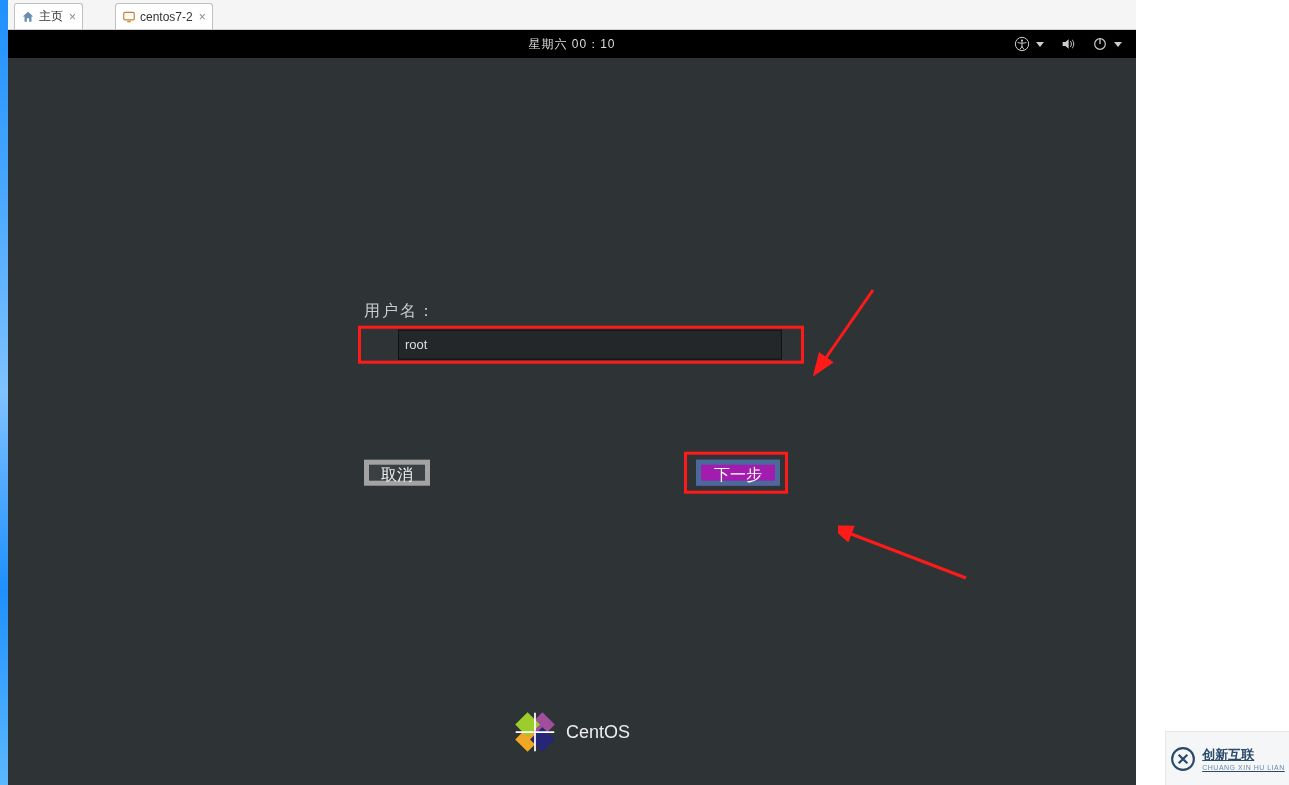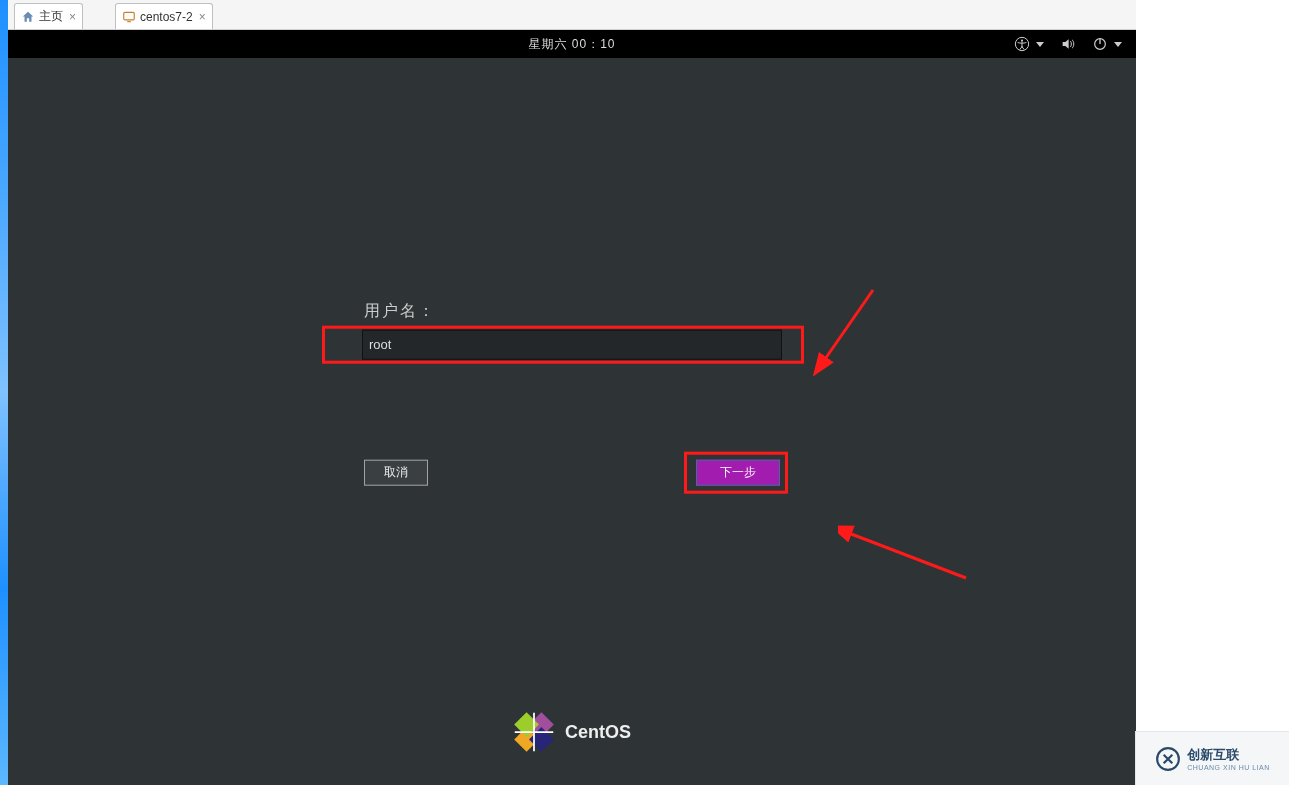--- a/index.html
+++ b/index.html
@@ -11,31 +11,31 @@
   .tab .tab-icon { width: 14px; height: 14px; margin-right: 4px; display: flex; align-items: center; justify-content: center; }
   .tab .close-x { margin-left: 6px; color: #888; font-size: 12px; line-height: 1; }
   .tab.active { background: #fff; margin-left: 28px; }
   .guest-area { position: absolute; left: 0; top: 30px; right: 0; bottom: 0; background: #2e3436; }
   .topbar { height: 28px; background: #000; color: #ddd; display: flex; align-items: center; justify-content: center; position: relative; font-size: 12px; }
   .topbar-right { position: absolute; right: 14px; top: 0; height: 28px; display: flex; align-items: center; gap: 16px; }
   .topbar-right .grp { display: flex; align-items: center; gap: 6px; color: #ccc; cursor: pointer; }
   .caret-down { width: 0; height: 0; border-left: 4px solid transparent; border-right: 4px solid transparent; border-top: 5px solid #ccc; }
   .login-box { position: absolute; left: 50%; top: 50%; transform: translate(-50%, -58%); width: 420px; }
   .label { color: #ccc; font-size: 16px; margin-bottom: 8px; padding-left: 2px; letter-spacing: 2px; }
-  .input-wrap { position: relative; }
+  .input-wrap { position: relative; margin-left: 36px; }
   .highlight-input { position: absolute; left: -40px; right: -22px; top: -4px; bottom: -4px; border: 3px solid #ff1a1a; pointer-events: none; }
   .username-input { width: 100%; height: 30px; background: #232729; border: 1px solid #111; color: #ddd; padding: 0 6px; font-size: 13px; outline: none; }
   .btn-row { margin-top: 100px; display: flex; justify-content: space-between; align-items: center; padding: 0 2px; }
-  .btn { height: 26px; min-width: 64px; background: #3a3f42; border: 1px solid #a3a3a3; color: #eee; font-size: 12px; cursor: pointer; padding: 0 12px; text-align: center; }
+  .btn { height: 26px; min-width: 64px; background: #3a3f42; border: 5px solid #a3a3a3; color: #eee; font-size: 16px; cursor: pointer; padding: 0 12px; text-align: center; }
   .btn.primary { background: #a21caf; border-color: #4a6a9a; color: #fff; min-width: 84px; }
   .next-wrap { position: relative; display: inline-block; }
   .highlight-next { position: absolute; left: -12px; right: -8px; top: -8px; bottom: -8px; border: 3px solid #ff1a1a; pointer-events: none; }
-  .centos-logo { position: absolute; left: 50%; bottom: 32px; transform: translateX(-50%); display: flex; align-items: center; gap: 10px; color: #eee; font-weight: 700; font-size: 18px; }
+  .centos-logo { position: absolute; left: 50%; bottom: 32px; transform: translateX(-50%); display: flex; align-items: center; gap: 10px; color: #eee; font-weight: 400; font-size: 18px; }
   .arrow { position: absolute; pointer-events: none; }
-  .watermark { position: absolute; right: 0; bottom: 0; width: 154px; height: 54px; background: #f4f6f8; display: flex; align-items: center; justify-content: center; gap: 6px; color: #2a4a6a; font-size: 11px; border-top: 1px solid #e3e7ea; border-left: 1px solid #e3e7ea; }
+  .watermark { position: absolute; right: 0; bottom: 0; width: 124px; height: 54px; background: #f4f6f8; display: flex; align-items: center; justify-content: center; gap: 6px; color: #2a4a6a; font-size: 11px; border-top: 1px solid #e3e7ea; border-left: 1px solid #e3e7ea; text-decoration: underline; }
   .datetime { letter-spacing: 1px; }
 </style>
 </head>
 <body>
 
 <div class="desktop-strip"></div>
 
 <div class="app-frame">
 
   <div class="tab-bar">

